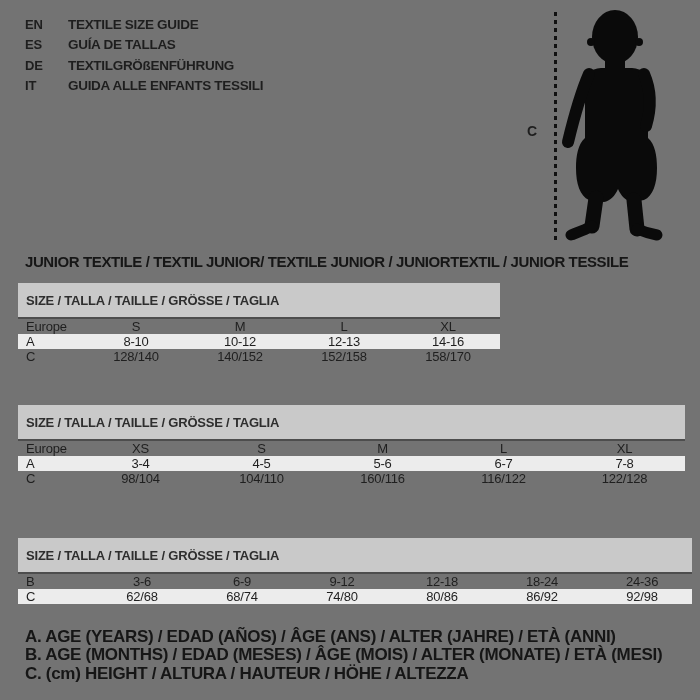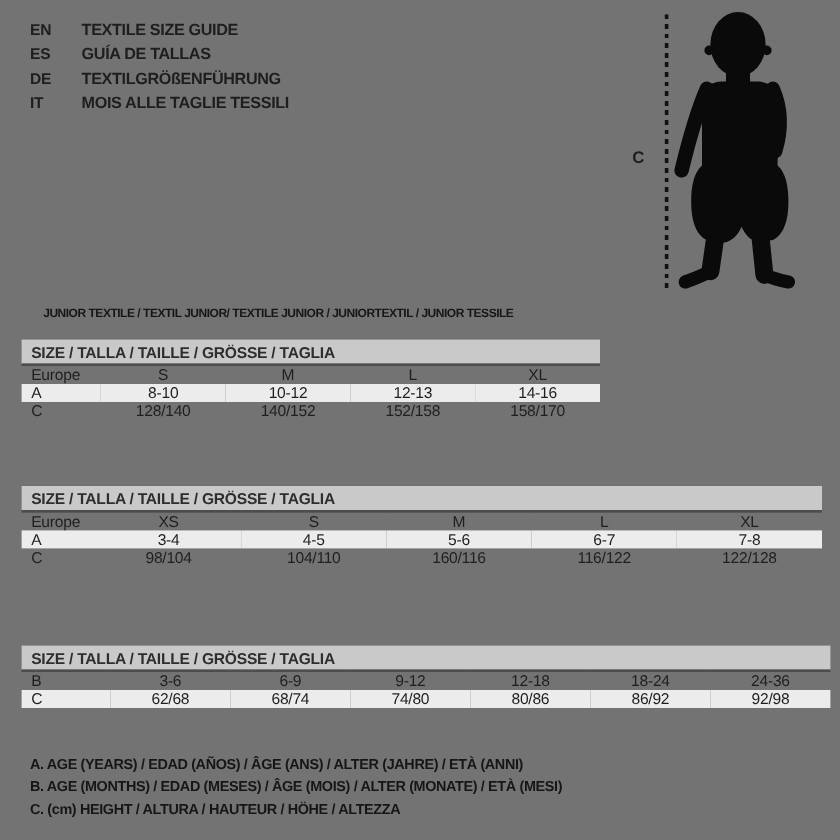--- a/index.html
+++ b/index.html
@@ -13,43 +13,43 @@
   .lang-row { display:flex; height:20.5px; align-items:center; }
   .lang-code { width:43px; font-size:13px; font-weight:bold; letter-spacing:-0.2px; }
   .lang-text { font-size:13.5px; font-weight:bold; letter-spacing:-0.3px; white-space:nowrap; }
   
   .figure-label { position:absolute; left:524px; top:123px; width:16px; text-align:center;
     font-size:14px; font-weight:bold; }
   .measure-line { position:absolute; left:554px; top:12px; width:3px; height:230px;
     background:repeating-linear-gradient(to bottom, #111 0 4px, transparent 4px 8px); }
   .silhouette { position:absolute; left:558px; top:8px; }
   
-  .tbl-title { position:absolute; left:36px; font-size:10px; font-weight:bold;
+  .tbl-title { position:absolute; left:25px; font-size:15px; font-weight:bold;
     letter-spacing:-0.4px; white-space:nowrap; line-height:19px; color:#161616; }
   #t1-title { top:252px; }
   #t2-title { top:374px; }
   #t3-title { top:499px; }
   .subscript { font-size:0.68em; vertical-align:-2px; font-weight:bold; }
   
   table.size-table { position:absolute; left:18px; border-collapse:collapse; table-layout:fixed; }
   #t1 { top:283px; width:482px; }
   #t2 { top:405px; width:667px; }
   #t3 { top:538px; width:674px; }
   .size-table th.bar {
-    background:#c9c9c9; border-bottom:2px solid #4d4d4d; height:21px;
+    background:#c9c9c9; border-bottom:2px solid #4d4d4d; height:35px;
     font-size:13px; font-weight:bold; color:#2e2e2e; text-align:left;
     padding:0 0 0 8px; letter-spacing:-0.2px; white-space:nowrap;
   }
   .size-table td { height:15px; font-size:13px; text-align:center; padding:0;
     letter-spacing:-0.2px; white-space:nowrap; color:#1f1f1f; }
   .size-table td.rowlabel { text-align:left; padding-left:8px; }
   .size-table tr.striped td { background:#ececec; }
   
   .footnotes { position:absolute; left:25px; top:628px; }
-  .footnote { font-size:12px; font-weight:bold; letter-spacing:-0.3px;
+  .footnote { font-size:17px; font-weight:bold; letter-spacing:-0.3px;
     line-height:18.4px; white-space:nowrap; color:#161616; }
 </style>
 </head>
 <body>
 
 <div class="page">
 
   <div class="langs">
     <div class="lang-row">
       <span class="lang-code">EN</span>
@@ -58,21 +58,21 @@
     <div class="lang-row">
       <span class="lang-code">ES</span>
       <span class="lang-text">GUÍA DE TALLAS</span>
     </div>
     <div class="lang-row">
       <span class="lang-code">DE</span>
       <span class="lang-text">TEXTILGRÖßENFÜHRUNG</span>
     </div>
     <div class="lang-row">
       <span class="lang-code">IT</span>
-      <span class="lang-text">MOIS ALLE TAGLIE TESSILI</span>
+      <span class="lang-text">GUIDA ALLE ENFANTS TESSILI</span>
     </div>
   </div>
 
   <span class="figure-label">C</span>
   <div class="measure-line"></div>
   <svg class="silhouette" width="112" height="242" viewBox="0 0 112 242">
     <g fill="#0a0a0a" stroke="none">
       <ellipse cx="57" cy="29" rx="23" ry="27"></ellipse>
       <circle cx="33" cy="34" r="4"></circle>
       <circle cx="81" cy="34" r="4"></circle>

